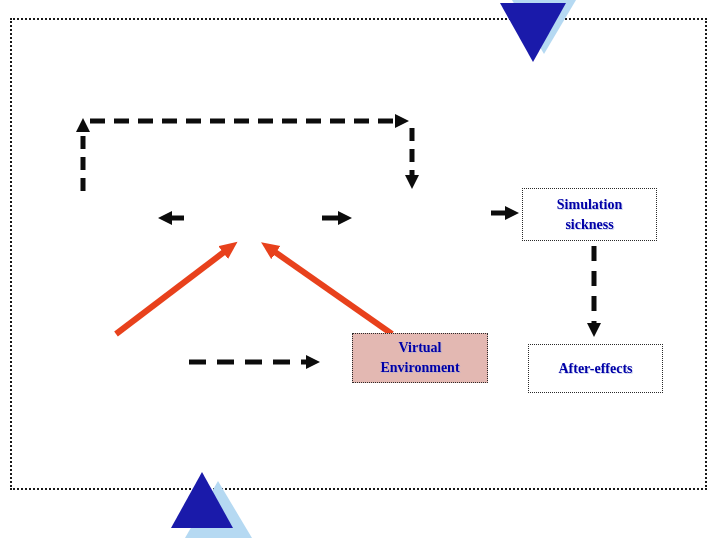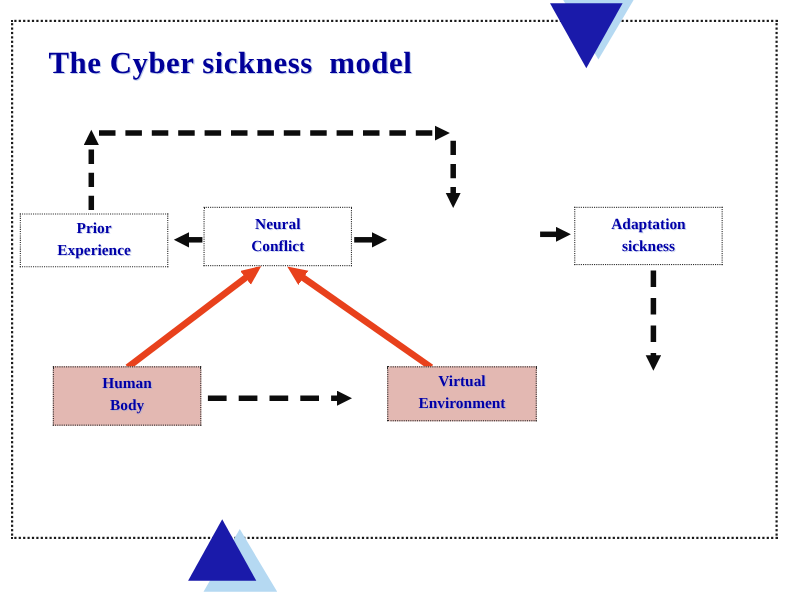--- a/index.html
+++ b/index.html
@@ -90,21 +90,20 @@
 
   <div class="slide-frame"></div>
 
   <svg class="deco-svg" viewBox="0 0 720 540">
     <polygon class="tri-light" points="512,0 576,0 544,54"></polygon>
     <polygon class="tri-dark" points="500,3 566,3 533,62"></polygon>
     <polygon class="tri-light" points="218,481 252,538 185,538"></polygon>
     <polygon class="tri-dark" points="202,472 233,528 171,528"></polygon>
   </svg>
 
-  <h1 class="slide-title">The Cyber sickness  model</h1>
 
   <svg class="arrow-svg" viewBox="0 0 720 540">
     <defs>
       <marker id="ah-black" markerUnits="userSpaceOnUse" markerWidth="15" markerHeight="15" refX="1" refY="7" orient="auto">
         <path class="fill-black" d="M0,0 L14,7 L0,14 Z"></path>
       </marker>
       <marker id="ah-red" markerUnits="userSpaceOnUse" markerWidth="19" markerHeight="17" refX="1" refY="8" orient="auto">
         <path class="fill-red" d="M0,0 L18,8 L0,16 Z"></path>
       </marker>
     </defs>
@@ -118,24 +117,19 @@
     <path class="stroke-black" d="M491,213 L506,213" stroke-width="5" fill="none" marker-end="url(#ah-black)"></path>
 
     <path class="stroke-black" d="M594,246 L594,324" stroke-width="5" fill="none" stroke-dasharray="15 10" marker-end="url(#ah-black)"></path>
 
     <path class="stroke-black" d="M189,362 L307,362" stroke-width="5" fill="none" stroke-dasharray="17 11" marker-end="url(#ah-black)"></path>
 
     <path class="stroke-red" d="M116,334 L224,252" stroke-width="6" fill="none" marker-end="url(#ah-red)"></path>
     <path class="stroke-red" d="M392,334 L275,252" stroke-width="6" fill="none" marker-end="url(#ah-red)"></path>
   </svg>
 
-  <div class="box b-prior">Prior
-Experience</div>
-  <div class="box b-neural">Neural
-Conflict</div>
-  <div class="box b-simsick">Adaptation
+  <div class="box b-simsick">Simulation
 sickness</div>
-  <div class="box b-human pink">Human
-Body</div>
   <div class="box b-virtual pink">Virtual
 Environment</div>
+  <div class="box b-after">After-effects</div>
 
 </div>
 
 </body></html>

